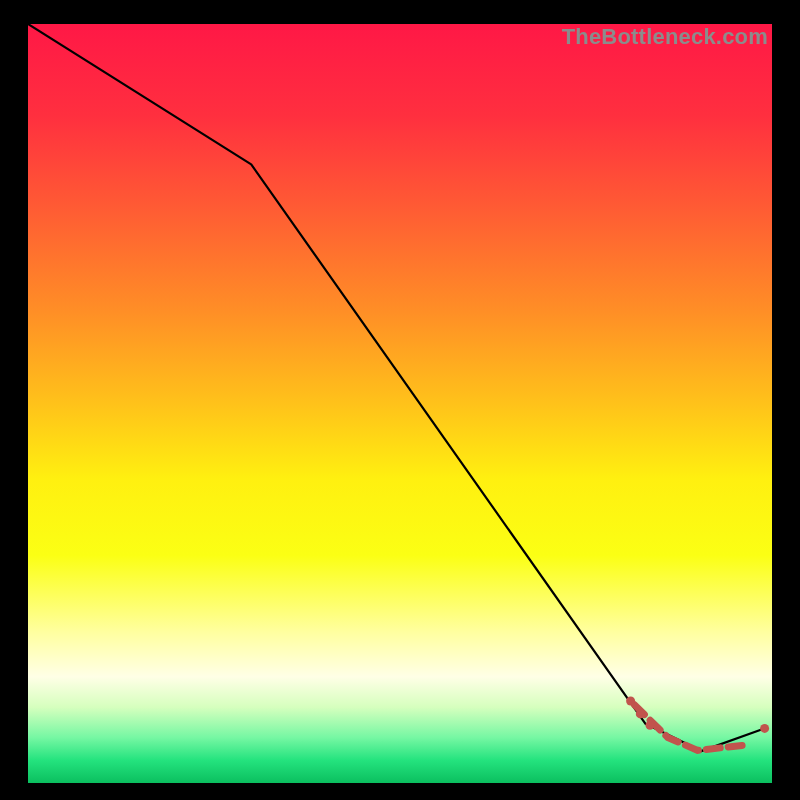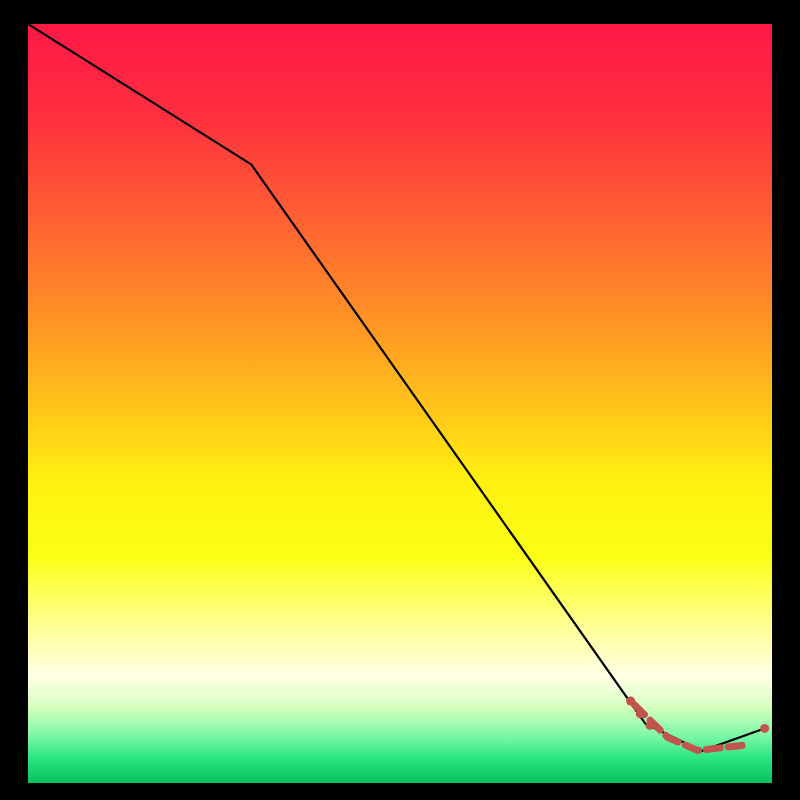--- a/index.html
+++ b/index.html
@@ -28,20 +28,21 @@
     font-weight: bold;
     letter-spacing: 0.2px;
     z-index: 10;
   }
   svg { display: block; }
 </style>
 </head>
 <body>
 
 <div class="frame">
+  <div class="watermark">TheBottleneck.com</div>
 
   <svg id="chart-svg" width="744" height="759" viewBox="0 0 744 759" preserveAspectRatio="none">
     <defs>
         <linearGradient id="bg" x1="0" y1="0" x2="0" y2="1">
           <stop offset="0%" stop-color="#ff1846"></stop>
           <stop offset="12%" stop-color="#ff2f3f"></stop>
           <stop offset="25%" stop-color="#ff5e33"></stop>
           <stop offset="38%" stop-color="#ff8f26"></stop>
           <stop offset="50%" stop-color="#ffc21a"></stop>
           <stop offset="60%" stop-color="#fff010"></stop>

